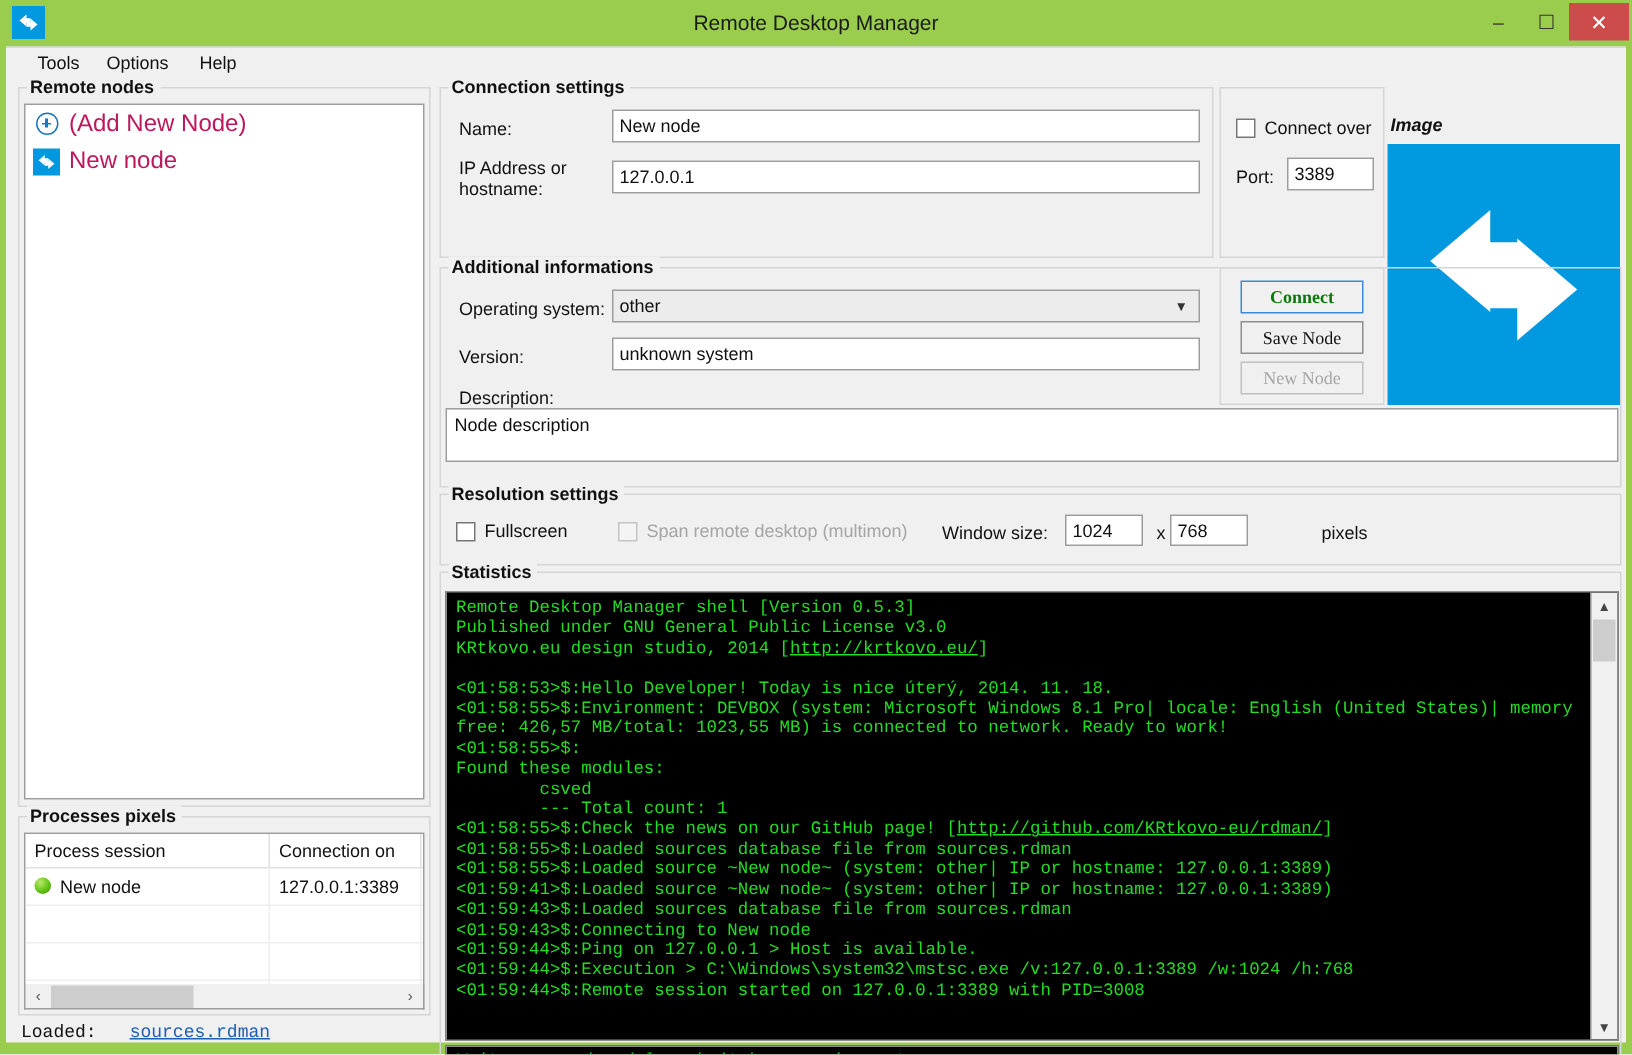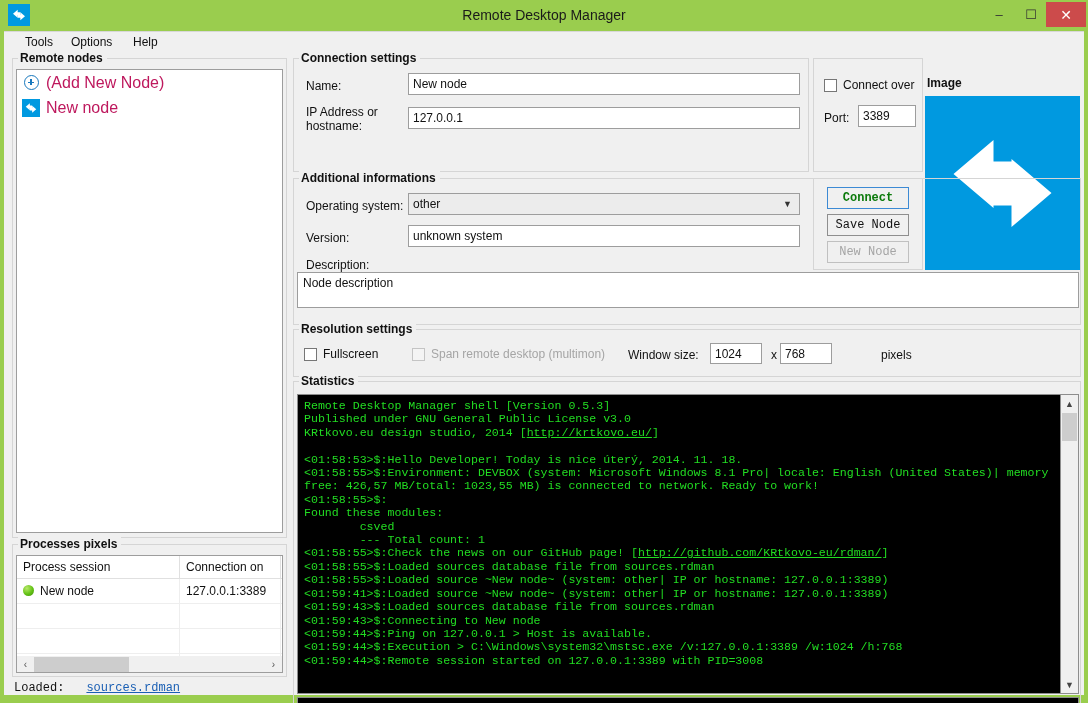--- a/index.html
+++ b/index.html
@@ -312,21 +312,21 @@
     box-sizing: border-box;
     flex: 0 0 13px;
   }
   .chk.disabled { color: #a5a5a5; }
   .chk.disabled .box { border-color: #c4c4c4; background: #f4f4f4; }
   .btn {
     position: absolute;
     background: #f0f0f0;
     border: 1px solid #8e8e8e;
     box-sizing: border-box;
-    font-family: Liberation Mono, monospace;
+    font-family: Liberation Serif, serif;
     font-size: 12px;
     color: #111;
     cursor: default;
     text-align: center;
   }
   .btn-primary {
     border: 1px solid #3c8ad4;
     color: #0b7a0b;
     font-weight: bold;
   }
@@ -518,21 +518,21 @@
       <input class="txtinput" style="left: 44px; top: 46px; width: 58px; height: 22px;" value="3389">
     </div>
 
     <div class="groupbox" id="grp-btns">
       <div class="btn btn-primary" style="left:13px; top:8px; width:82px; height:22px; line-height:20px;">Connect</div>
       <div class="btn" style="left:13px; top:35px; width:82px; height:22px; line-height:20px;">Save Node</div>
       <div class="btn btn-disabled" style="left:13px; top:62px; width:82px; height:22px; line-height:20px;">New Node</div>
     </div>
 
     <div class="groupbox" id="grp-img">
-      <div class="group-title" style="left:2px; top:-6px; padding-left:0;">Image</div>
+      <div class="group-title" style="left:2px; top:-6px; padding-left:0;font-style:italic;">Image</div>
       <div class="imgbox">
         <svg width="125" height="120" viewBox="0 0 24 24" aria-hidden="true">
           <path fill="#ffffff" d="M10.2 3.4 L2.2 10.2 L10.2 17 L10.2 12.7 L14.2 12.7 L14.2 7.7 L10.2 7.7 Z"></path>
           <path fill="#ffffff" d="M13.8 7.2 L21.8 14 L13.8 20.8 L13.8 16.5 L9.8 16.5 L9.8 11.5 L13.8 11.5 Z"></path>
         </svg>
       </div>
     </div>
 
     <div class="groupbox" id="grp-addl">
       <div class="group-title">Additional informations</div>

